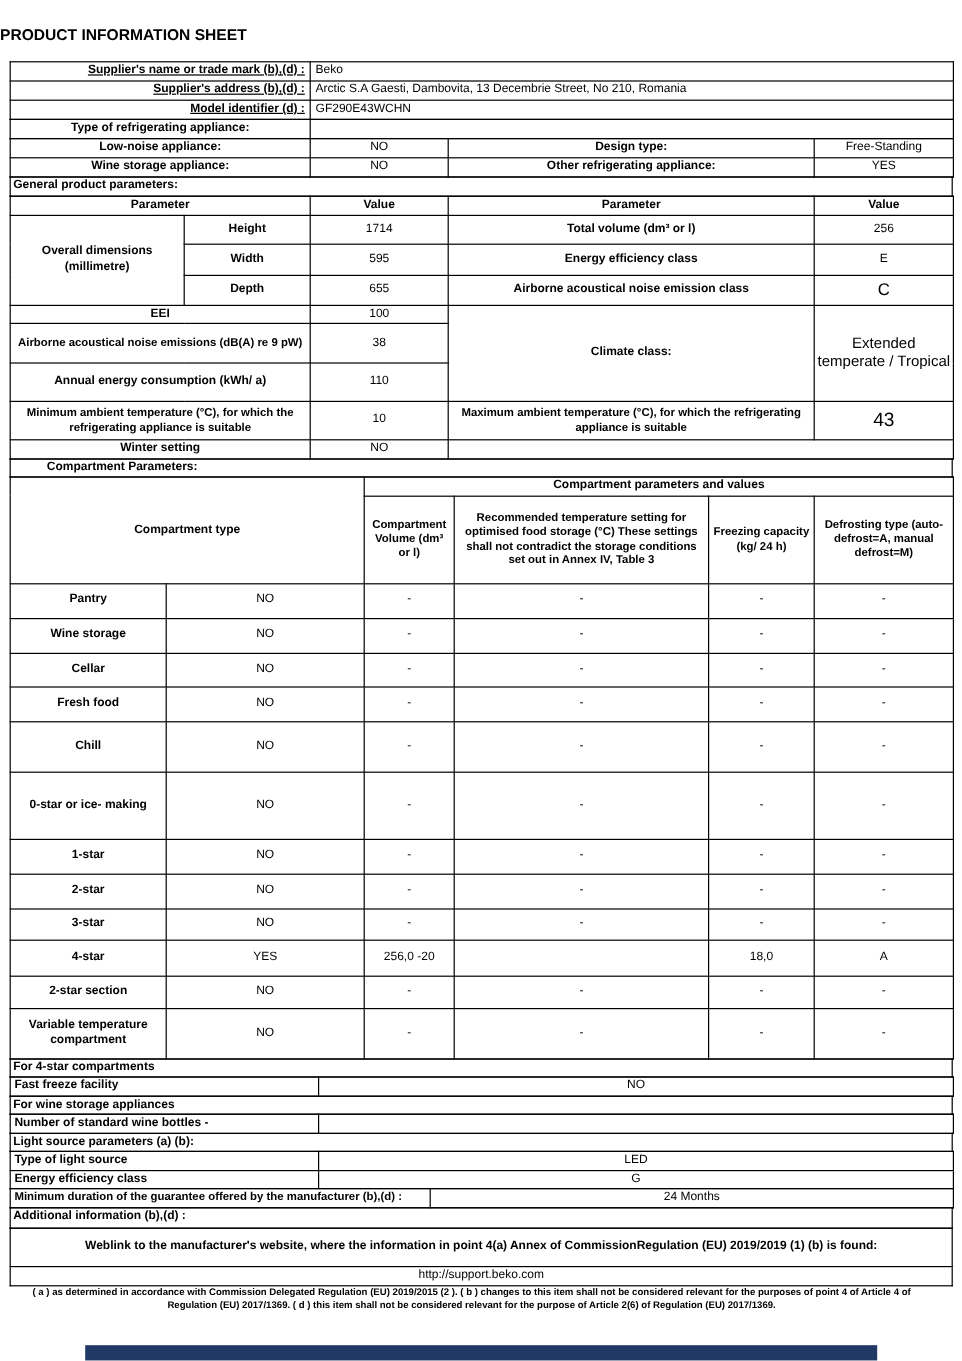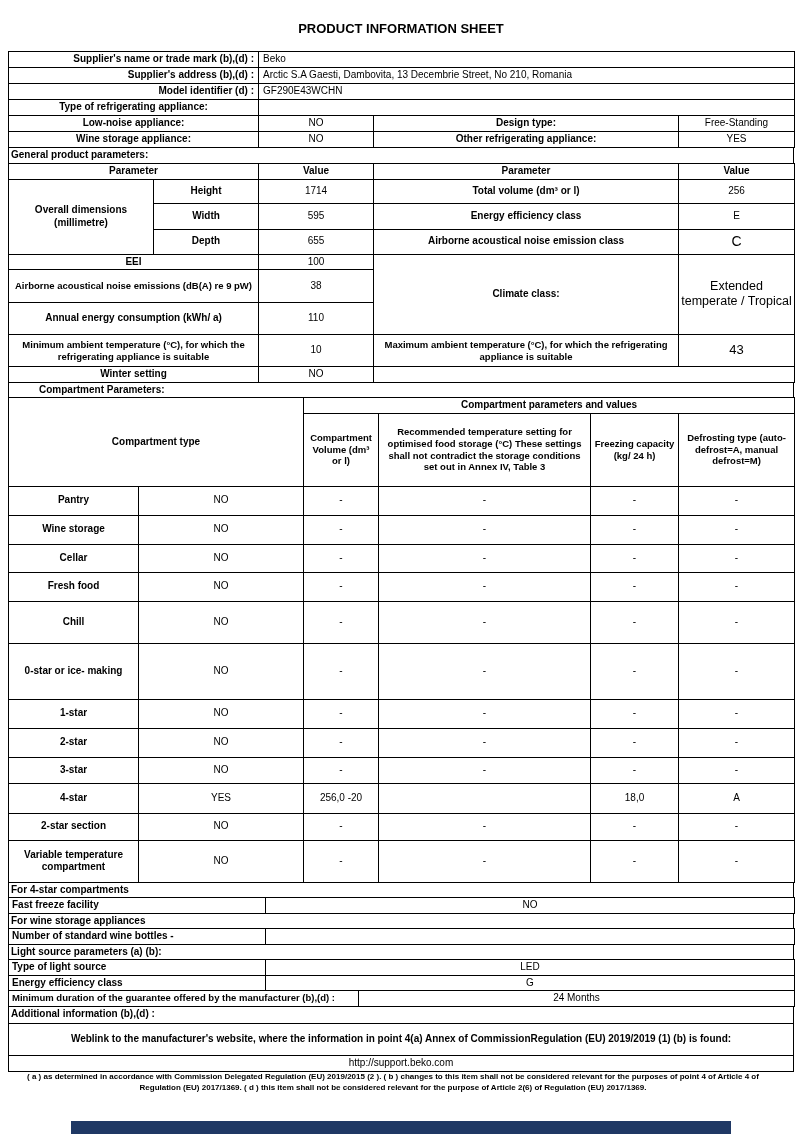--- a/index.html
+++ b/index.html
@@ -1,32 +1,32 @@
 <!DOCTYPE html>
 <html><head>
 <meta charset="utf-8">
 <style>
   * { box-sizing: border-box; }
   html,body { margin:0; padding:0; background:#ffffff; }
   body { width:802px; height:1134px; font-family:"Liberation Sans", sans-serif; color:#000; }
   .page { position:relative; width:802px; height:1134px; background:#fff; overflow:hidden; }
-  .title { position:absolute; top:21px; left:0; width:100%; text-align:center; font-size:13px; font-weight:bold; }
+  .title { position:absolute; top:21px; left:0; width:100%; text-align:left; font-size:13px; font-weight:bold; }
   .sheet { position:absolute; top:51px; left:8px; width:786px; }
   table { border-collapse:collapse; table-layout:fixed; width:786px; margin-top:-1px; }
   table:first-child { margin-top:0; }
   td { border:1px solid #000; padding:1px 3px; font-size:10px; line-height:1.25; vertical-align:middle; overflow:hidden; word-wrap:break-word; }
   .b { font-weight:bold; }
   .c { text-align:center; }
-  .r { text-align:right; padding-right:4px; }
+  .r { text-align:right; padding-right:4px;text-decoration:underline; }
   .l { text-align:left; padding-left:4px; }
   .sec { font-weight:bold; text-align:left; padding-left:2px; }
   .indent { padding-left:30px; }
   .hdr { font-weight:bold; text-align:center; font-size:9.5px; }
   .val-big { font-size:14px; }
-  .val-med { font-size:13px; }
+  .val-med { font-size:16px; }
   .climate-val { font-size:12.5px; text-align:center; padding:0 2px; }
   .nw { white-space:nowrap; }
   .fs95 { font-size:9.5px; }
   tr.h15 { height:15px; } tr.h16 { height:16px; } tr.h17 { height:17px; }
   tr.h24 { height:24px; } tr.h25 { height:25px; } tr.h26 { height:26px;margin-top:48px; }
   tr.h27 { height:27px; } tr.h28 { height:28px;margin-top:16px; } tr.h29 { height:29px; }
   tr.h30 { height:30px; } tr.h32 { height:32px; } tr.h33 { height:33px; }
   tr.h42 { height:42px; } tr.h56 { height:56px; } tr.h73 { height:73px; }
   .footnote { position:absolute; top:1072px; left:8px; width:770px; text-align:center; font-size:8px; font-weight:bold; line-height:1.35; }
   .bottom-bar { position:absolute; top:1121px; left:71px; width:660px; height:13px; background:#1f3864; }

